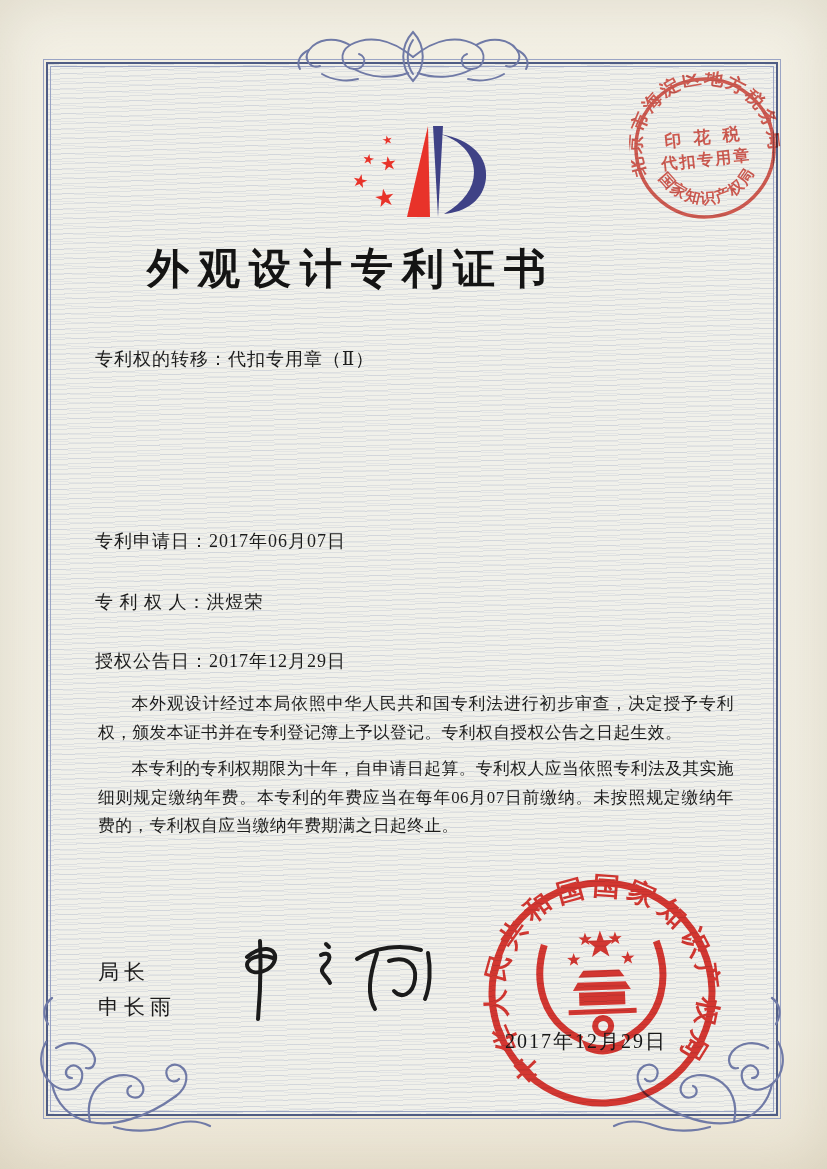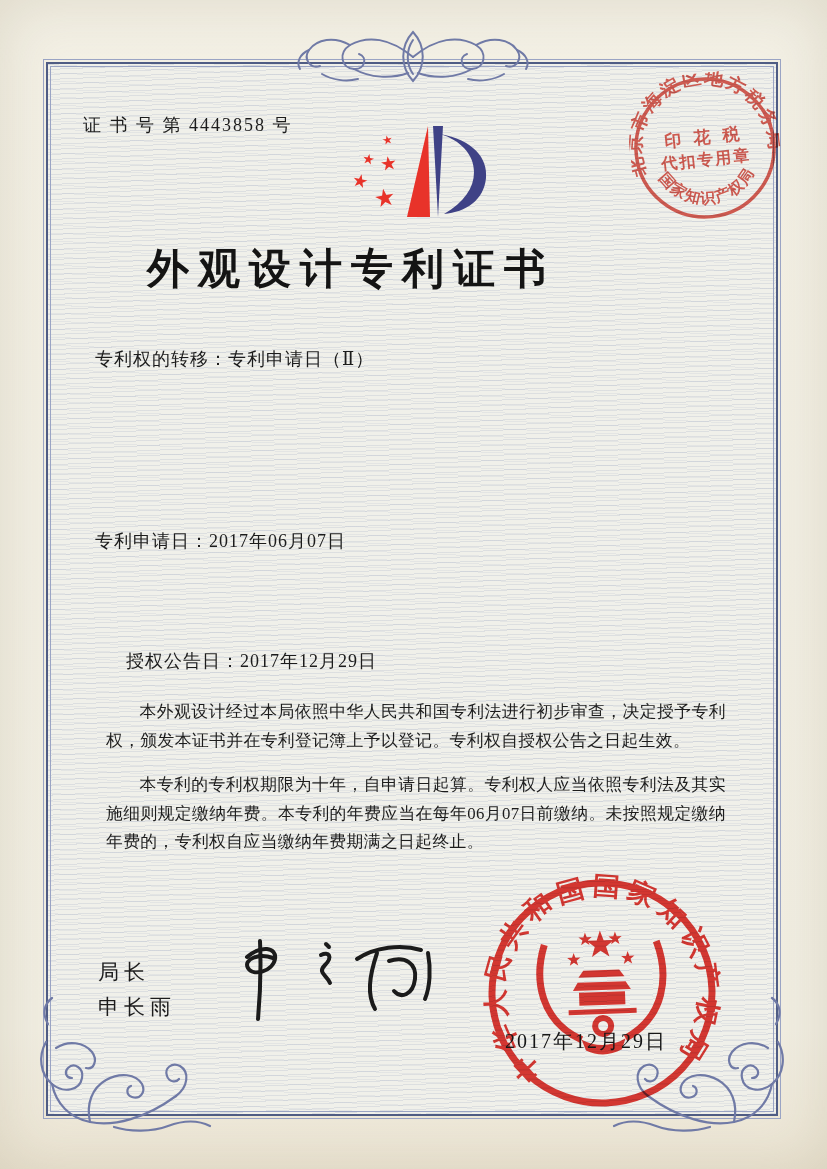--- a/index.html
+++ b/index.html
@@ -27,21 +27,21 @@
   .frame::before{content:'';position:absolute;inset:2px;border:1px solid #9aa4c4;}
   .abs{position:absolute;z-index:3;}
   .cert-no{left:83px;top:113px;font-size:18px;letter-spacing:2px;}
   .logo{left:338px;top:120px;width:150px;height:105px;z-index:3;}
   .logo .star{position:absolute;color:#e8332a;line-height:1;}
   .title{left:0;top:241px;width:702px;text-align:center;
     font-size:42px;font-weight:600;letter-spacing:9px;color:#141414;}
   .field-row{left:95px;font-size:18px;letter-spacing:1px;}
   .body-text{left:90px;top:682px;width:652px;font-size:16.8px;line-height:28.5px;
     text-align:justify;letter-spacing:.4px;}
-  .body-text p{margin:16px;text-indent:2em;}
+  .body-text p{margin:8px;text-indent:2em;}
   .signer{font-size:21px;letter-spacing:5px;text-align:center;}
   .footer{left:180px;top:1082px;width:400px;text-align:center;font-size:15px;letter-spacing:2px;}
   .seal-tax{left:630px;top:73px;width:150px;height:150px;transform:rotate(-6deg);
     opacity:.92;z-index:4;mix-blend-mode:multiply;}
   .seal-main{left:482px;top:873px;width:240px;height:240px;transform:rotate(-2deg);
     opacity:.95;z-index:4;mix-blend-mode:multiply;}
   .seal-date{left:505px;top:1028px;font-size:20px;letter-spacing:2px;z-index:5;color:#161616;}
   .signature{left:225px;top:935px;width:220px;height:100px;z-index:3;}
   .ornament{z-index:2;}
   .orn-top{left:288px;top:24px;width:250px;height:66px;}
@@ -86,21 +86,20 @@
       <path d="M20,58 C12,72 14,90 26,100 C38,110 54,106 56,94 C58,84 48,78 42,84 C38,88 40,94 46,94"></path>
       <path d="M26,100 C30,120 44,134 64,138 C88,143 120,134 150,112"></path>
       <path d="M150,112 C162,103 164,88 154,82 C146,78 138,84 141,92 C143,98 150,99 153,95"></path>
       <path d="M64,138 C60,120 66,104 80,96 C94,88 110,90 116,100 C120,108 114,116 106,113 C100,111 100,104 105,102"></path>
       <path d="M30,64 C42,56 58,58 66,68 C72,76 68,86 60,84"></path>
       <path d="M88,143 C104,148 126,148 142,142 C158,136 172,136 184,142"></path>
       <path d="M22,40 C16,30 18,20 26,14"></path>
     </g>
   </svg>
 
-  <div class="abs cert-no">证 书 号 第 4443858 号</div>
 
   <div class="abs logo">
     <svg width="150" height="105" viewBox="0 0 150 105">
       <path d="M90,6 L69,97 L92,97 Z" fill="#e8332a"></path>
       <path d="M95,6 L105,6 L100,97 Z" fill="#3f4286"></path>
       <path d="M102,14 C135,20 150,38 148,58 C146,80 128,92 106,94 C126,82 136,68 136,52 C136,34 122,20 102,14 Z" fill="#3f4286"></path>
     </svg>
     <span class="star" style="left:44px;top:14px;font-size:12px;transform:rotate(-12deg);">★</span>
     <span class="star" style="left:24px;top:33px;font-size:14px;transform:rotate(10deg);">★</span>
     <span class="star" style="left:42px;top:34px;font-size:19px;transform:rotate(-8deg);">★</span>
@@ -120,26 +119,29 @@
     <text x="75" y="70" font-size="17" fill="#d85248" font-weight="bold" text-anchor="middle" letter-spacing="4">印 花 税</text>
     <text x="75" y="92" font-size="16" fill="#d85248" font-weight="bold" text-anchor="middle" letter-spacing="2">代扣专用章</text>
     <text font-size="15" fill="#d85248" font-weight="bold" letter-spacing="1">
       <textPath href="#taxBot" lengthAdjust="spacingAndGlyphs" textLength="116">国家知识产权局</textPath>
     </text>
   </svg>
 
   <div class="abs title">外观设计专利证书</div>
 
   <div class="abs field-row" style="top:347px;">
-    <span>专利权的转移：</span><span>专利申请日（Ⅱ）</span>
+    <span>专利权的转移：</span><span>代扣专用章（Ⅱ）</span>
   </div>
   <div class="abs field-row" style="top:529px;">
     <span>专利申请日：</span><span>2017年06月07日</span>
   </div>
-  <div class="abs field-row" style="top:649px;margin-left:31px;">
+  <div class="abs field-row" style="top:590px;">
+    <span>专 利 权 人：</span><span>洪煜荣</span>
+  </div>
+  <div class="abs field-row" style="top:649px;">
     <span>授权公告日：</span><span>2017年12月29日</span>
   </div>
 
   <div class="abs body-text">
     <p>本外观设计经过本局依照中华人民共和国专利法进行初步审查，决定授予专利权，颁发本证书并在专利登记簿上予以登记。专利权自授权公告之日起生效。</p>
     <p>本专利的专利权期限为十年，自申请日起算。专利权人应当依照专利法及其实施细则规定缴纳年费。本专利的年费应当在每年06月07日前缴纳。未按照规定缴纳年费的，专利权自应当缴纳年费期满之日起终止。</p>
   </div>
 
   <div class="abs signer" style="left:98px;top:958px;">局长</div>
   <div class="abs signer" style="left:98px;top:993px;">申长雨</div>

